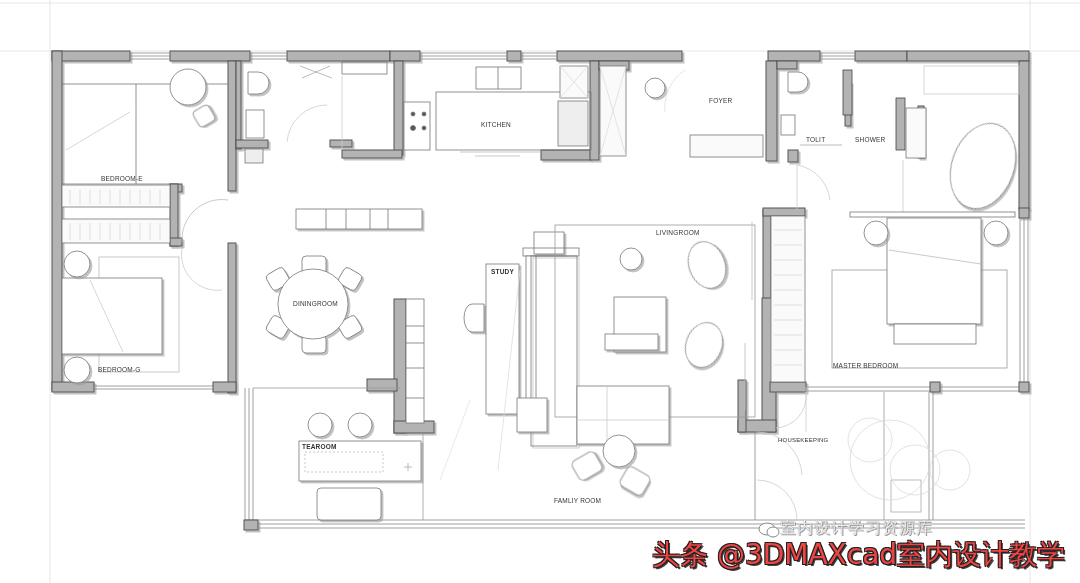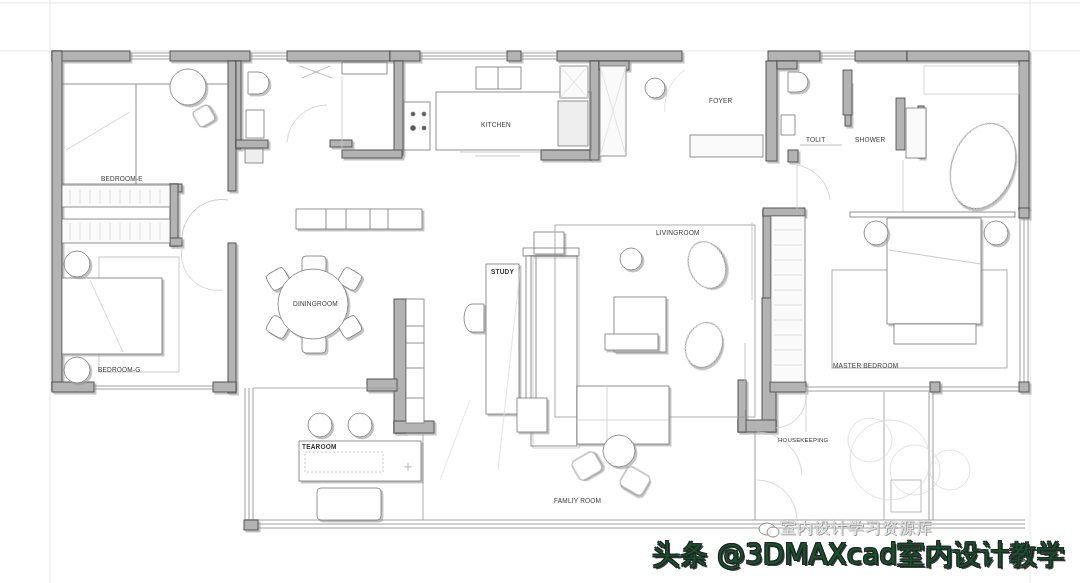--- a/index.html
+++ b/index.html
@@ -2,21 +2,21 @@
 <html><head>
 <meta charset="utf-8">
 <style>
   html,body{margin:0;padding:0;background:#fff;}
   body{width:1080px;height:583px;overflow:hidden;position:relative;font-family:"Liberation Sans",sans-serif;}
   #plan{position:absolute;left:0;top:0;width:1080px;height:583px;}
   .lbl{position:absolute;font-family:"Liberation Sans",sans-serif;font-size:6.5px;color:#333;letter-spacing:0.2px;white-space:nowrap;}
   .lbl.bold{font-weight:bold;}
   .wm1{position:absolute;left:780px;top:518px;font-family:"DejaVu Sans",sans-serif;font-size:16px;color:rgba(255,255,255,0.85);
        text-shadow:0 0 1px #777,1px 1px 0 #999;white-space:nowrap;letter-spacing:1px;}
-  .wm2{position:absolute;left:652px;top:536px;font-family:"DejaVu Sans",sans-serif;font-size:28px;color:#14532d;
+  .wm2{position:absolute;left:652px;top:536px;font-family:"DejaVu Sans",sans-serif;font-size:28px;color:#ef4444;
        text-shadow:-1px -1px 0 #222,1px -1px 0 #222,-1px 1px 0 #222,1px 1px 0 #222,2px 2px 0 #444;white-space:nowrap;}
   .wm-icon{position:absolute;left:758px;top:521px;width:22px;height:18px;}
 </style>
 </head>
 <body>
 
 <svg id="plan" viewBox="0 0 1080 583" xmlns="http://www.w3.org/2000/svg">
   <defs>
     <filter id="sh" x="-10%" y="-10%" width="130%" height="130%">
       <feDropShadow dx="2" dy="2" stdDeviation="0.6" flood-color="#999" flood-opacity="0.6"></feDropShadow>

